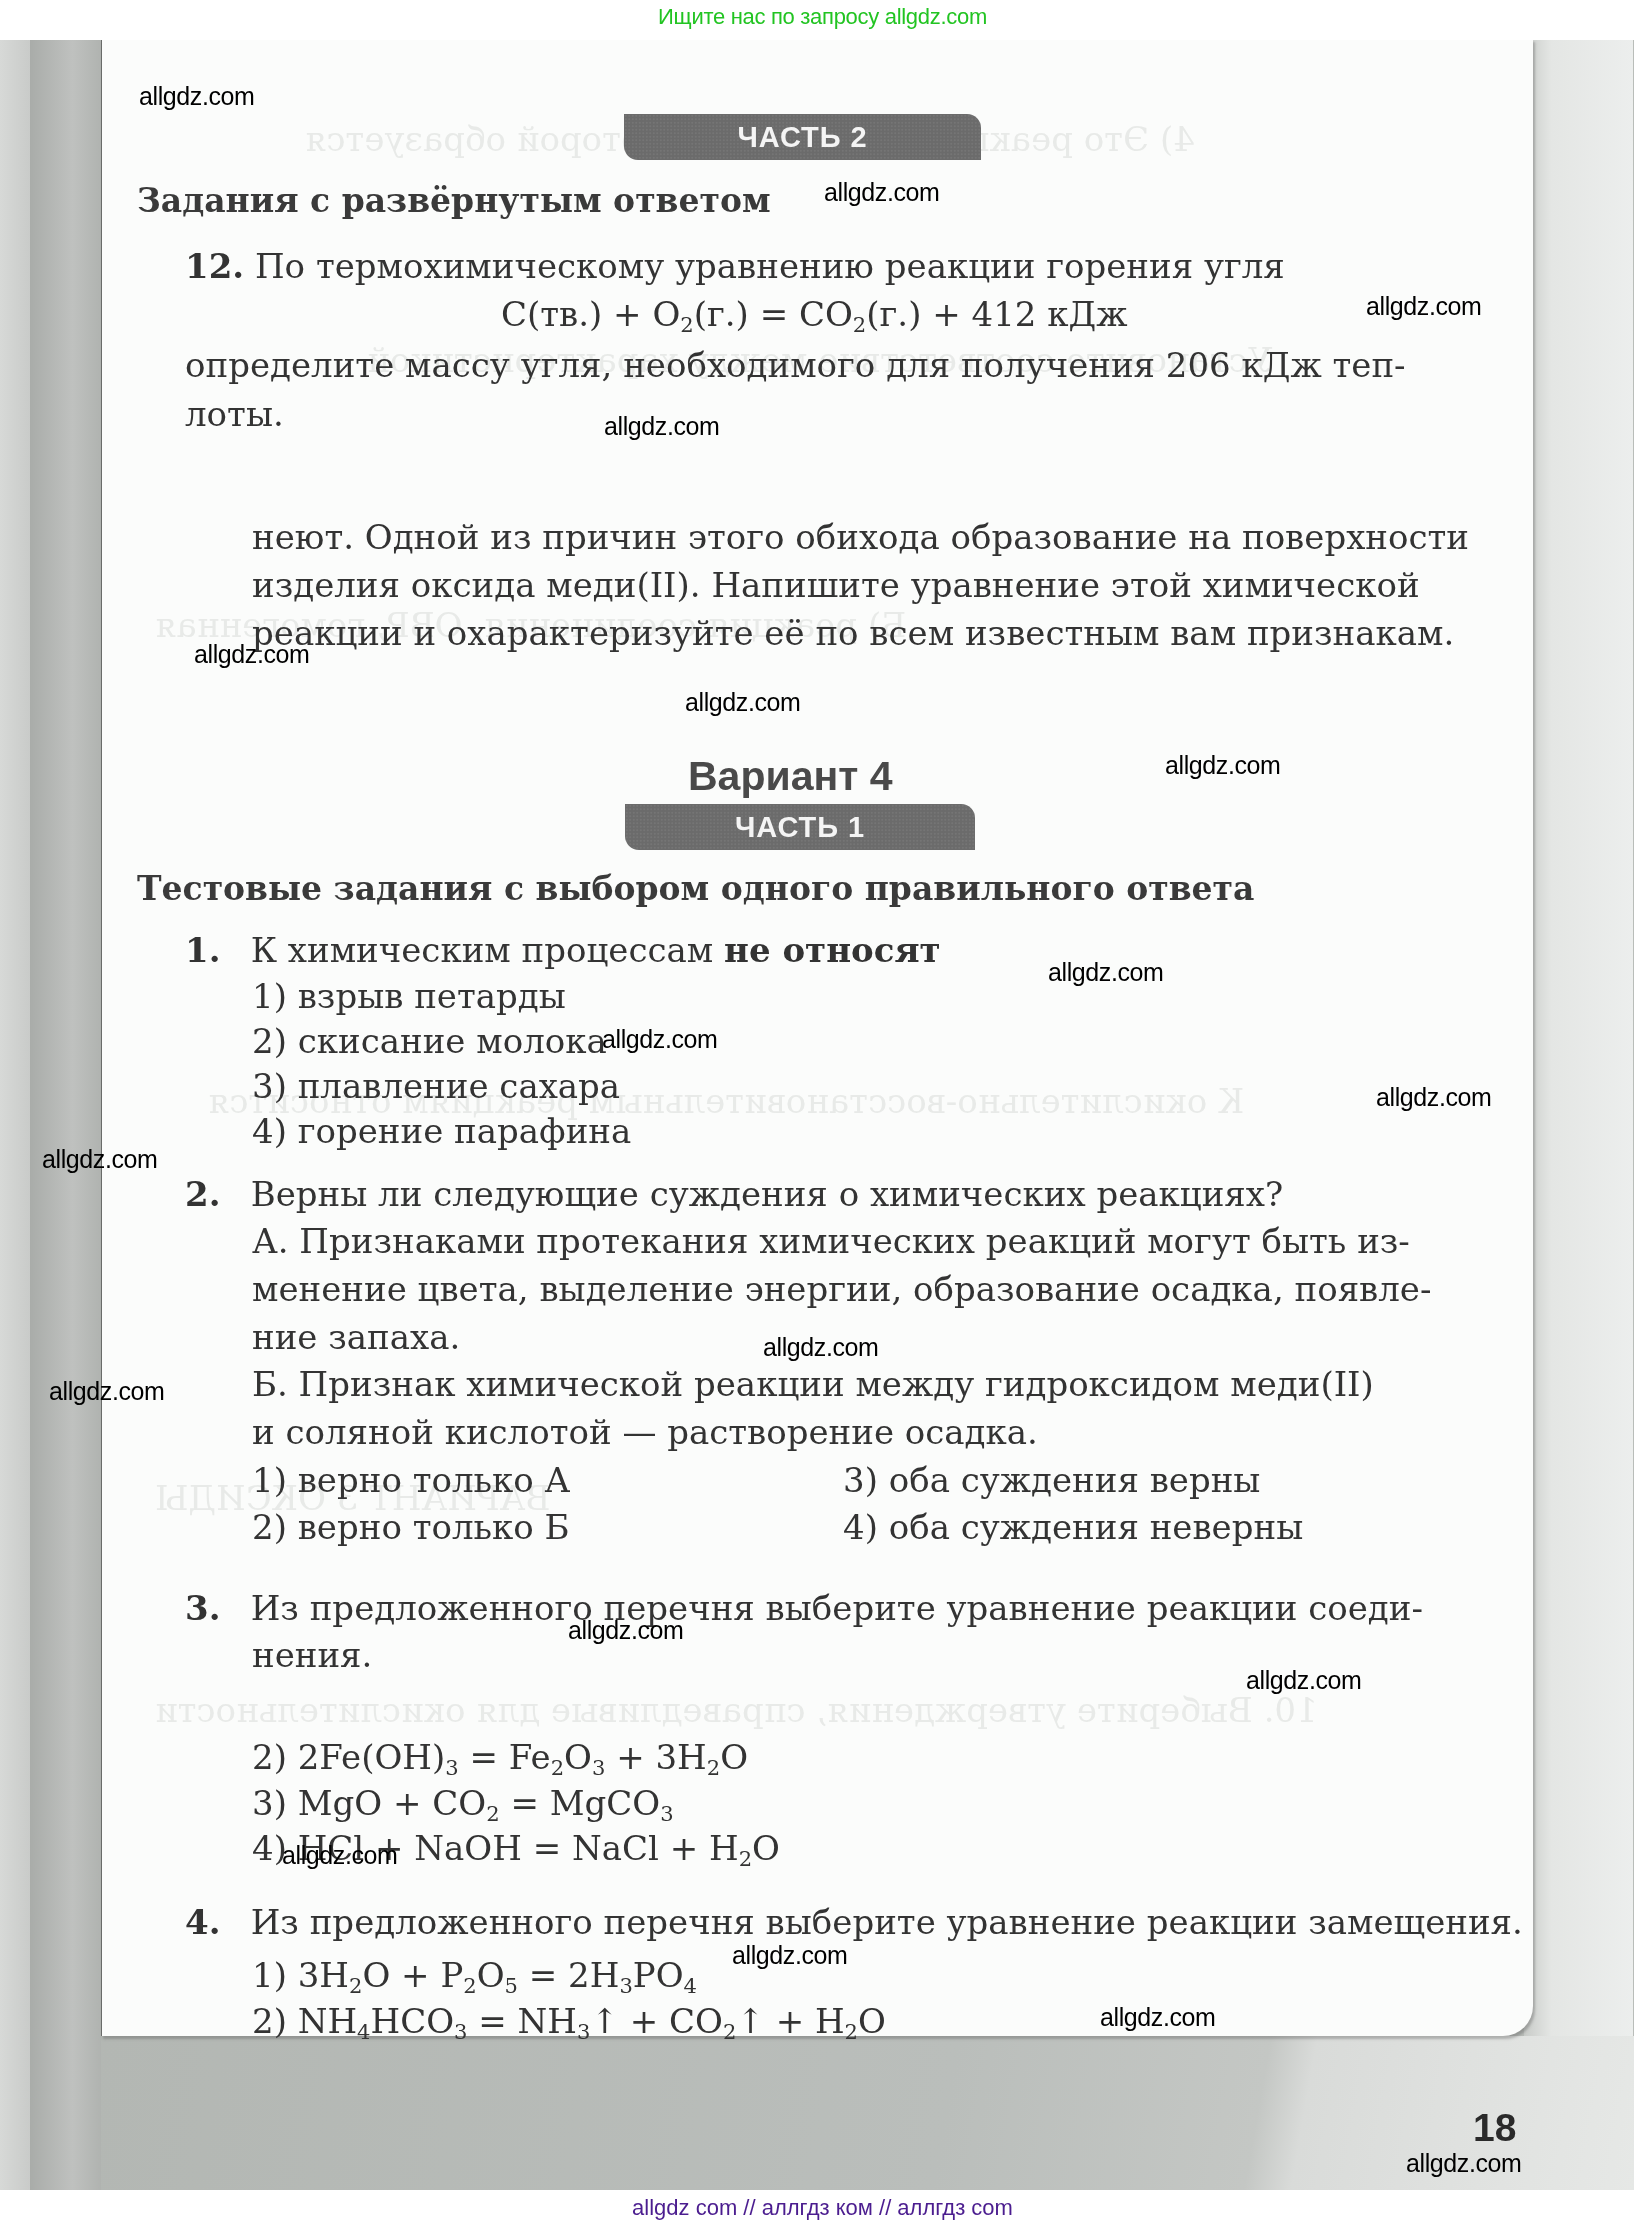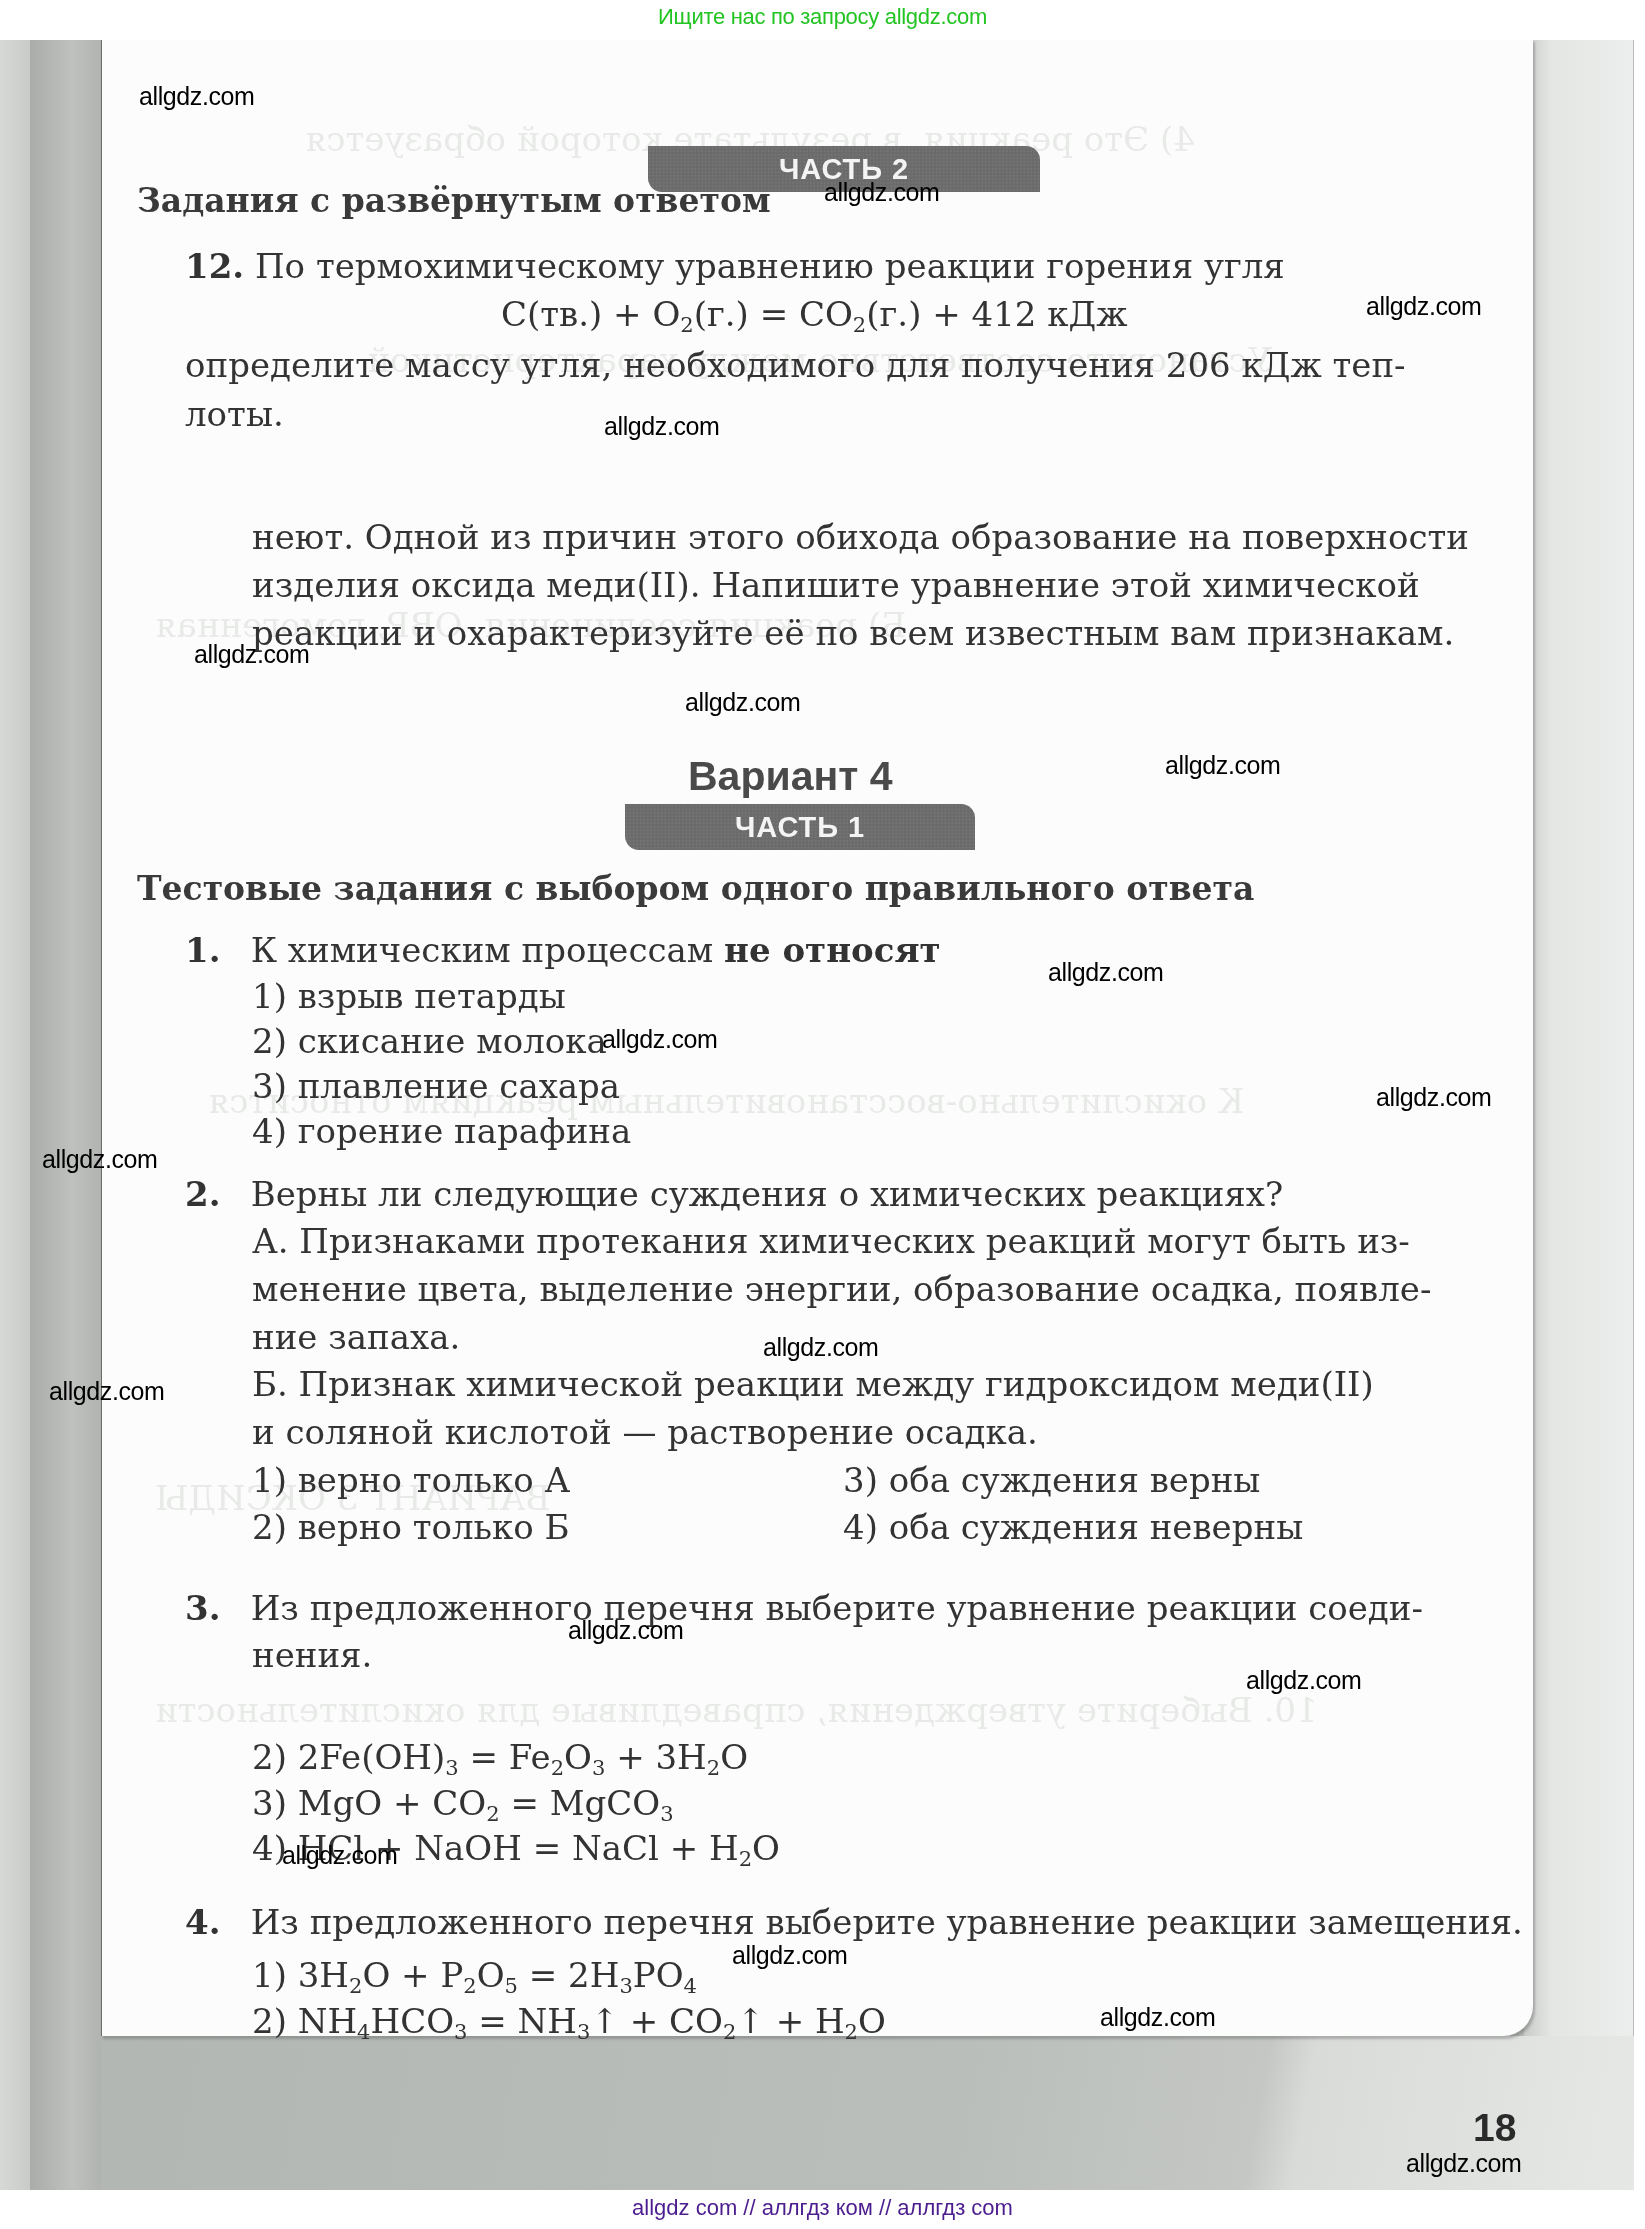--- a/index.html
+++ b/index.html
@@ -46,21 +46,21 @@
 
   <div class="paper">
 
     <div class="ghost" style="top:79px;left:203px;">4) Это реакция, в результате которой образуется</div>
     <div class="ghost" style="top:300px;left:265px;">Установите соответствие между характеристикой</div>
     <div class="ghost" style="top:565px;left:53px;">Б) реакция соединения, ОВР, гомогенная</div>
     <div class="ghost" style="top:1041px;left:106px;">К окислительно-восстановительным реакциям относится</div>
     <div class="ghost" style="top:1438px;left:53px;">ВАРИАНТ 3 ОКСИДЫ</div>
     <div class="ghost" style="top:1650px;left:53px;">10. Выберите утверждения, справедливые для окислительности</div>
 
-    <div class="pill" style="top:74px;left:546px;width:392px;margin-top:32px;">ЧАСТЬ 2</div>
+    <div class="pill" style="top:74px;left:522px;width:357px;">ЧАСТЬ 2</div>
     <div class="heading" style="top:141px;left:35px;">Задания с развёрнутым ответом</div>
 
     <div class="line" style="top:205px;left:35px;">
       <span class="bold">12.</span>
       <span>По термохимическому уравнению реакции горения угля</span>
     </div>
     <div class="line" style="top:253px;left:351px;">C(тв.) + O<sub>2</sub>(г.) = CO<sub>2</sub>(г.) + 412 кДж</div>
     <div class="line" style="top:304px;left:35px;">определите массу угля, необходимого для получения 206 кДж теп-</div>
     <div class="line" style="top:353px;left:35px;">лоты.</div>
 

